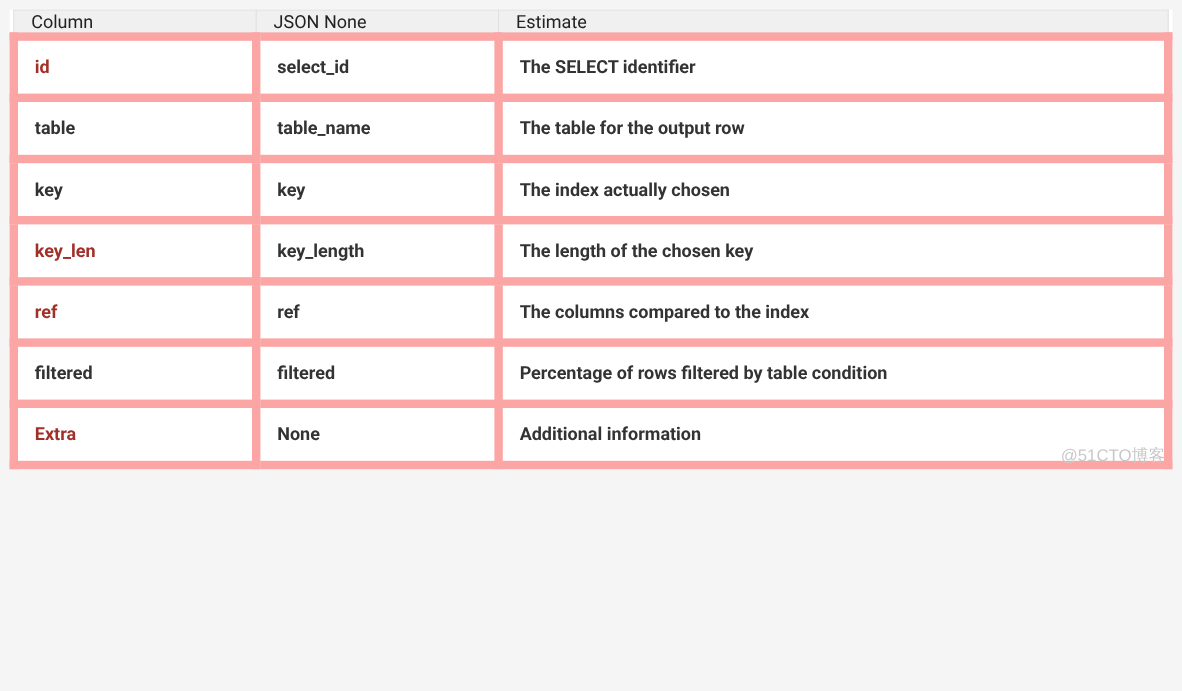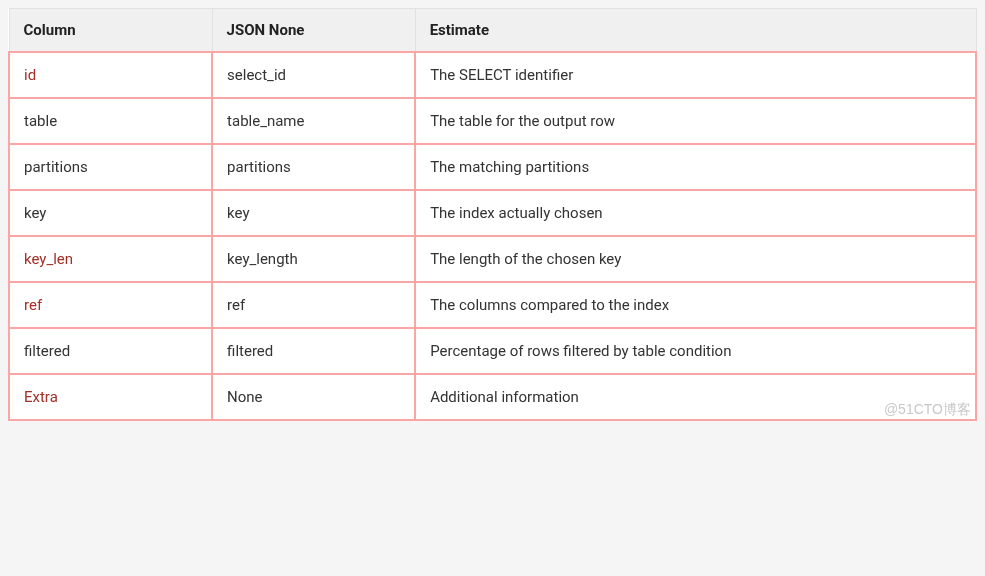--- a/index.html
+++ b/index.html
@@ -14,30 +14,31 @@
     position: relative;
   }
   table {
     width: 100%;
     border-collapse: collapse;
     background: #fff;
     border: 1px solid #e1e1e1;
   }
   thead th {
     background: #f0f0f0;
-    font-weight: 700;
+    font-weight: 400;
     text-align: left;
-    padding: 12px 14px;
+    padding: 0 14px;
     border: 1px solid #e1e1e1;
     color: #222;
   }
   tbody td {
     padding: 13px 14px;
-    border: 2px solid #fca5a5;
+    border: 7px solid #fca5a5;
     vertical-align: middle;
+    font-weight: bold;
   }
   .hl { color: #a03028; }
   col.c0 { width: 21%; }
   col.c1 { width: 21%; }
   col.c2 { width: 58%; }
   .watermark {
     position: absolute;
     right: 14px;
     bottom: 10px;
     color: #c8c8c8;
@@ -67,25 +68,20 @@
         <td class="hl">id</td>
         <td>select_id</td>
         <td>The SELECT  identifier</td>
       </tr>
       <tr>
         <td>table</td>
         <td>table_name</td>
         <td>The table  for the output row</td>
       </tr>
       <tr>
-        <td>partitions</td>
-        <td>partitions</td>
-        <td>The  matching partitions</td>
-      </tr>
-      <tr>
         <td>key</td>
         <td>key</td>
         <td>The index  actually chosen</td>
       </tr>
       <tr>
         <td class="hl">key_len</td>
         <td>key_length</td>
         <td>The length  of the chosen key</td>
       </tr>
       <tr>

